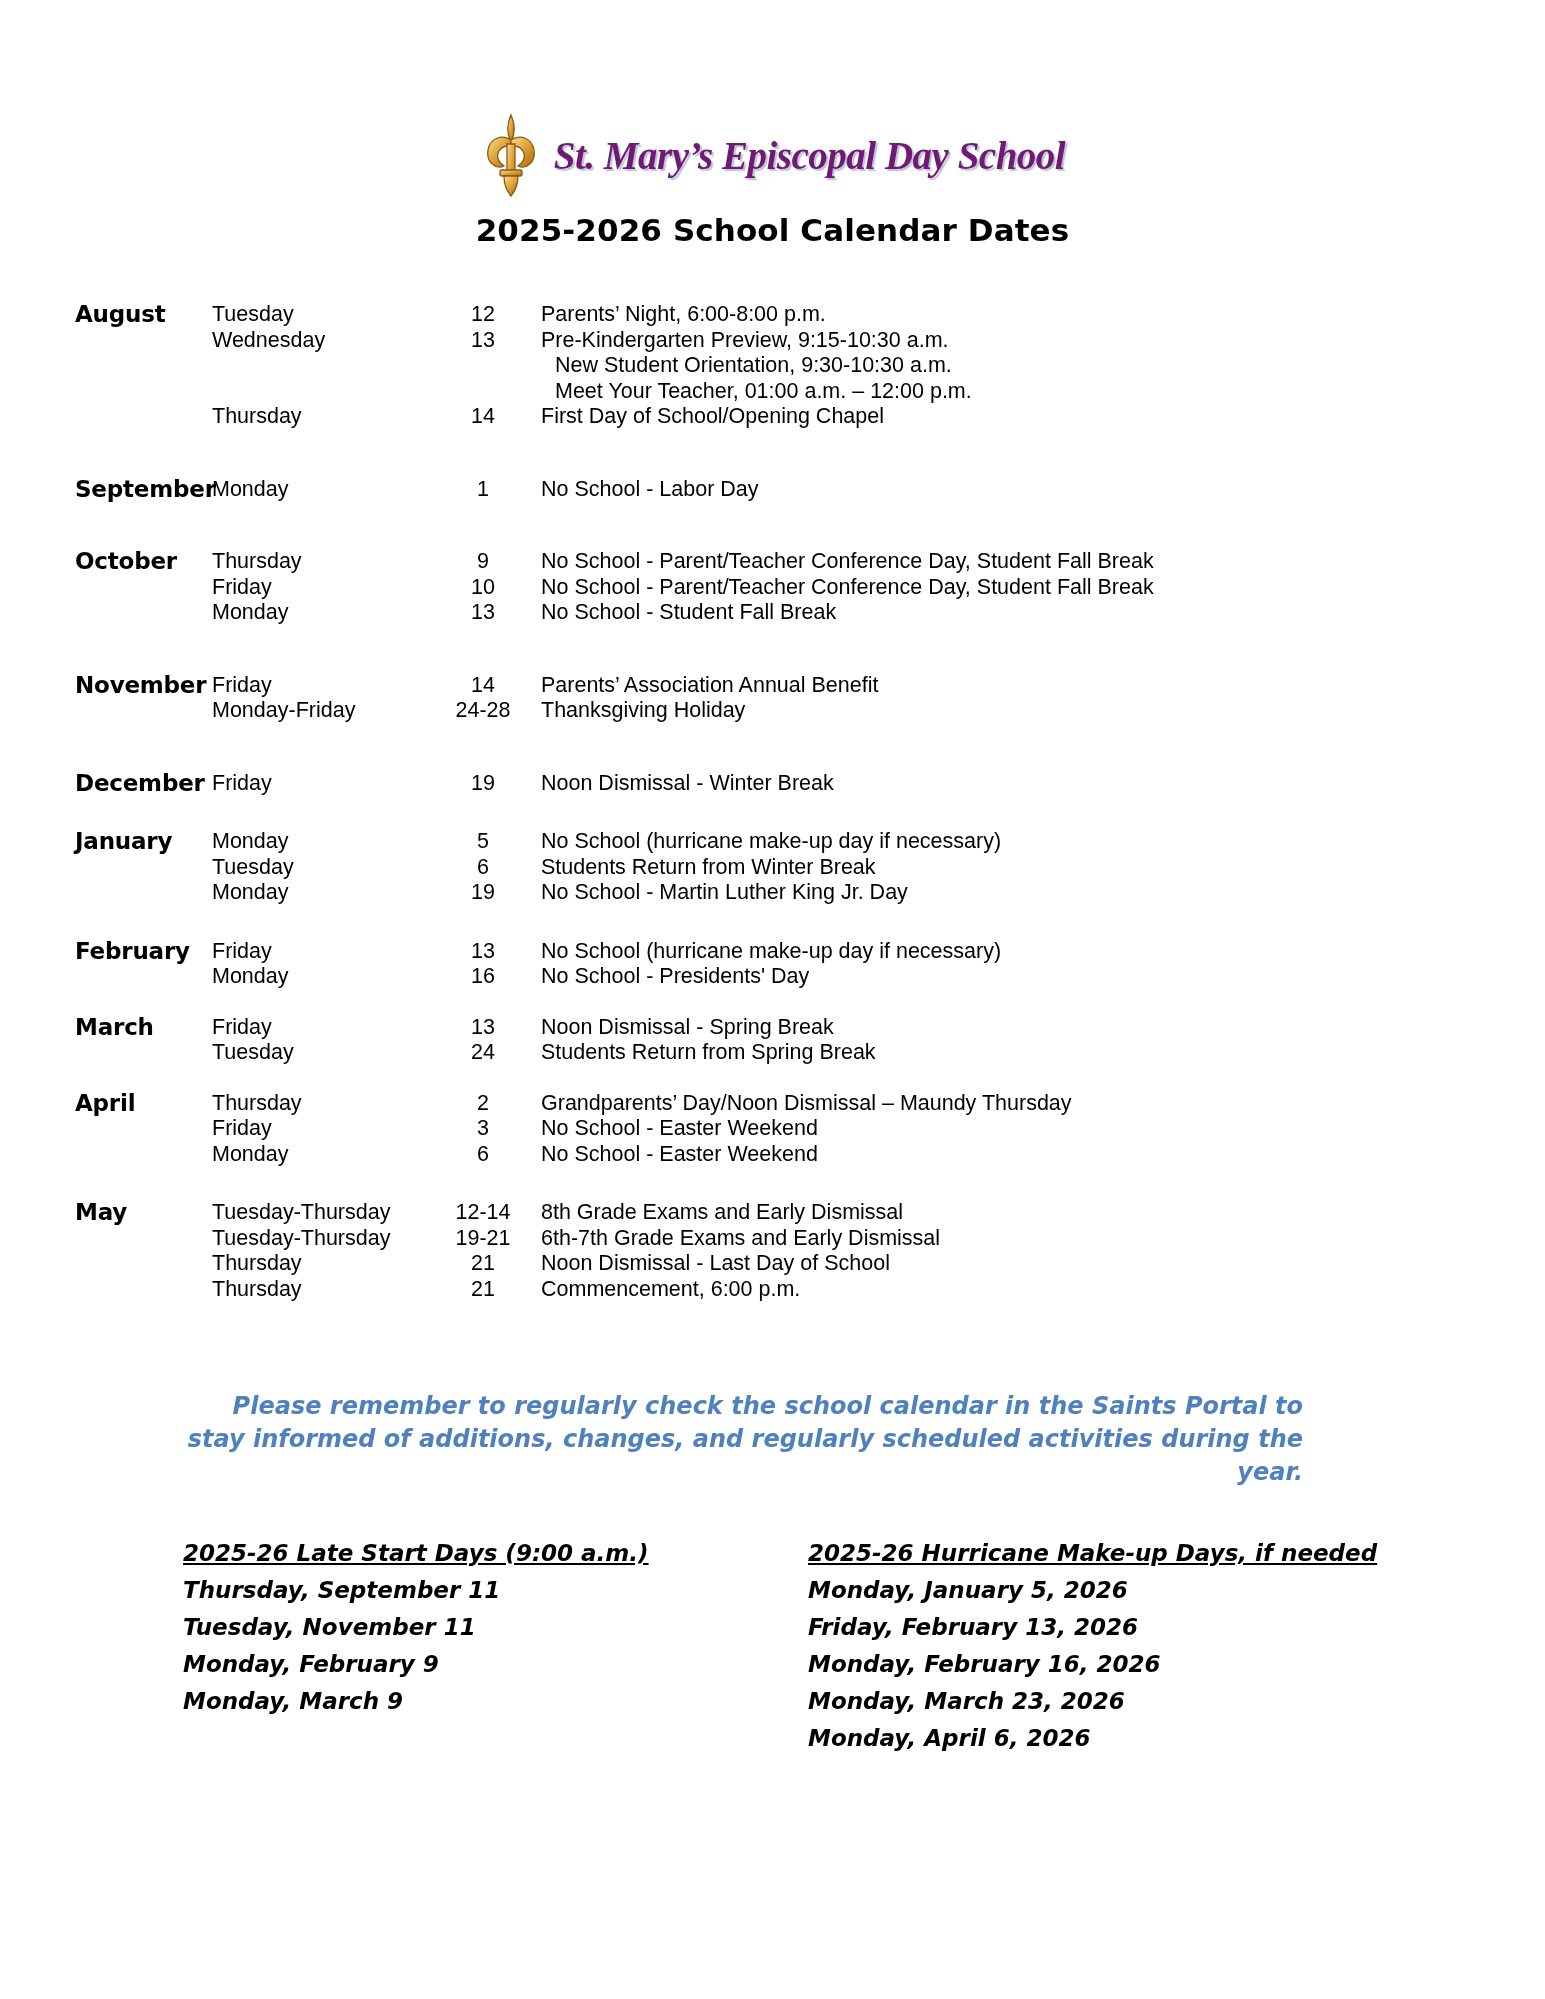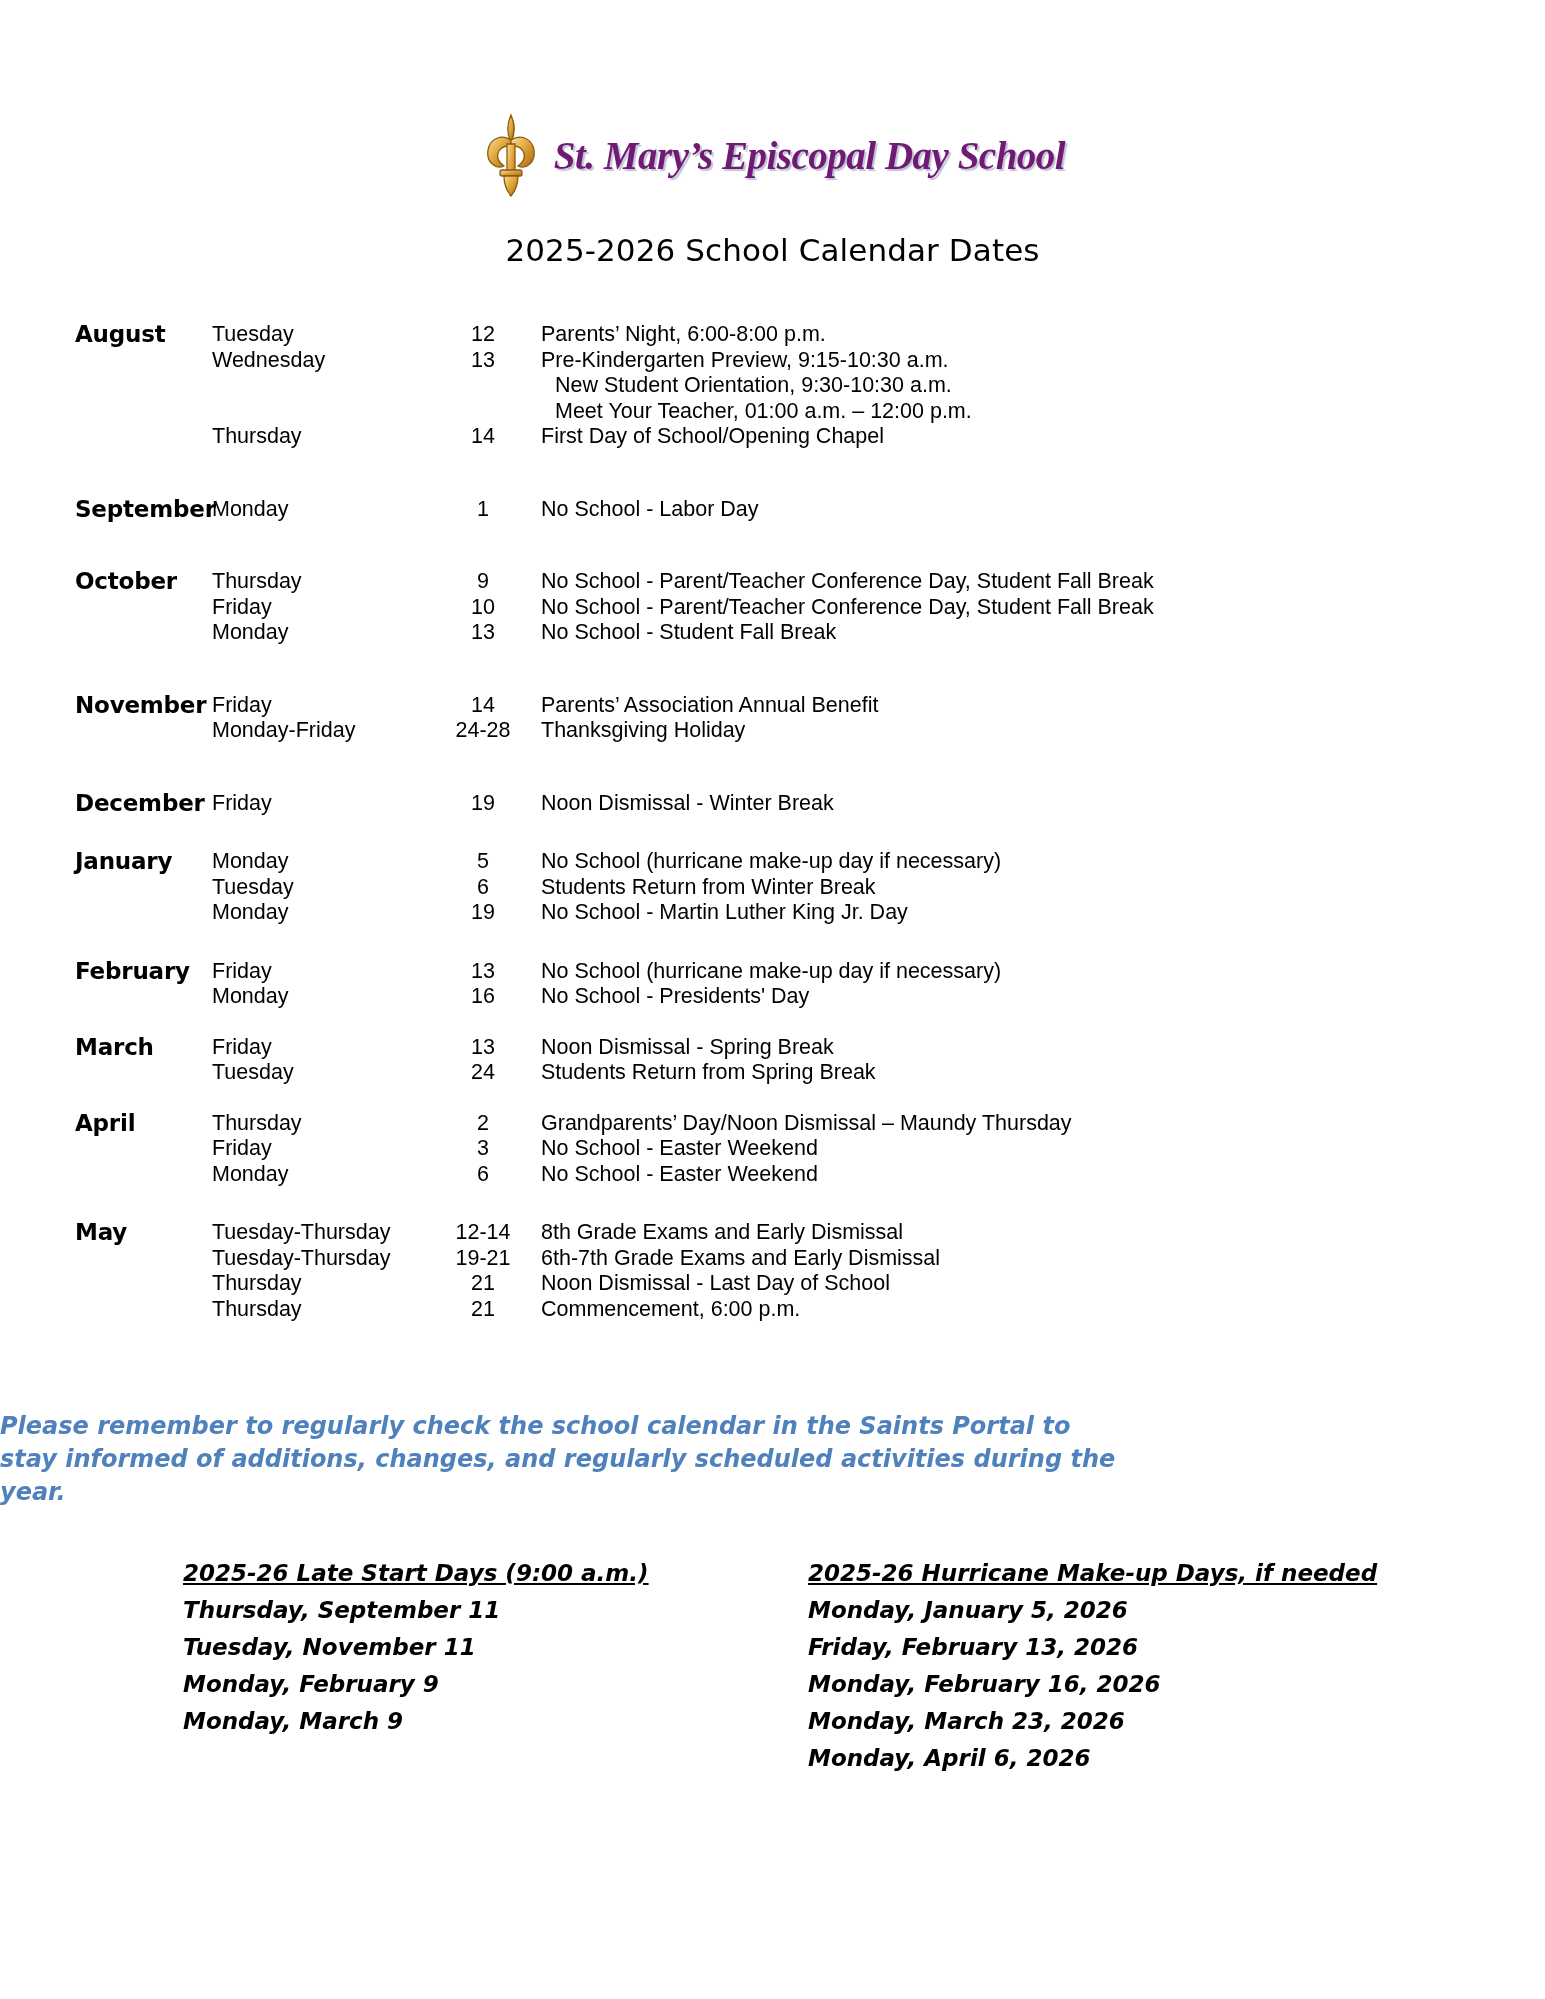--- a/index.html
+++ b/index.html
@@ -46,22 +46,22 @@
     letter-spacing: -0.5px;
     color: #701a75;
     white-space: nowrap;
     text-shadow: 2px 2px 1px rgba(140,150,175,0.55);
     line-height: 1;
   }
 
   .doc-title {
     text-align: center;
     font-size: 31px;
-    font-weight: 400;
-    margin-top: 34px;
+    font-weight: 700;
+    margin-top: 14px;
     letter-spacing: 0.1px;
     font-family: "DejaVu Sans", sans-serif;
   }
 
   
   .calendar {
     margin-top: 54px;
     margin-left: 75px;
     width: 1200px;
     font-size: 21.5px;
@@ -112,27 +112,29 @@
   .gap-lg { height: 47px; }
   sup {
     font-size: 0.62em;
     vertical-align: super;
     line-height: 0;
   }
 
   
   .note {
     margin-top: 88px;
+    margin-left: 183px;
     width: 1120px;
     color: #4f81bd;
     font-style: italic;
     font-weight: bold;
     font-size: 24px;
     line-height: 33px;
     font-family: "DejaVu Sans", sans-serif;
+    text-align: right;
   }
 
   
   .bottom {
     margin-top: 46px;
     margin-left: 183px;
     width: 1180px;
     display: flex;
   }
   .bottom-col {

